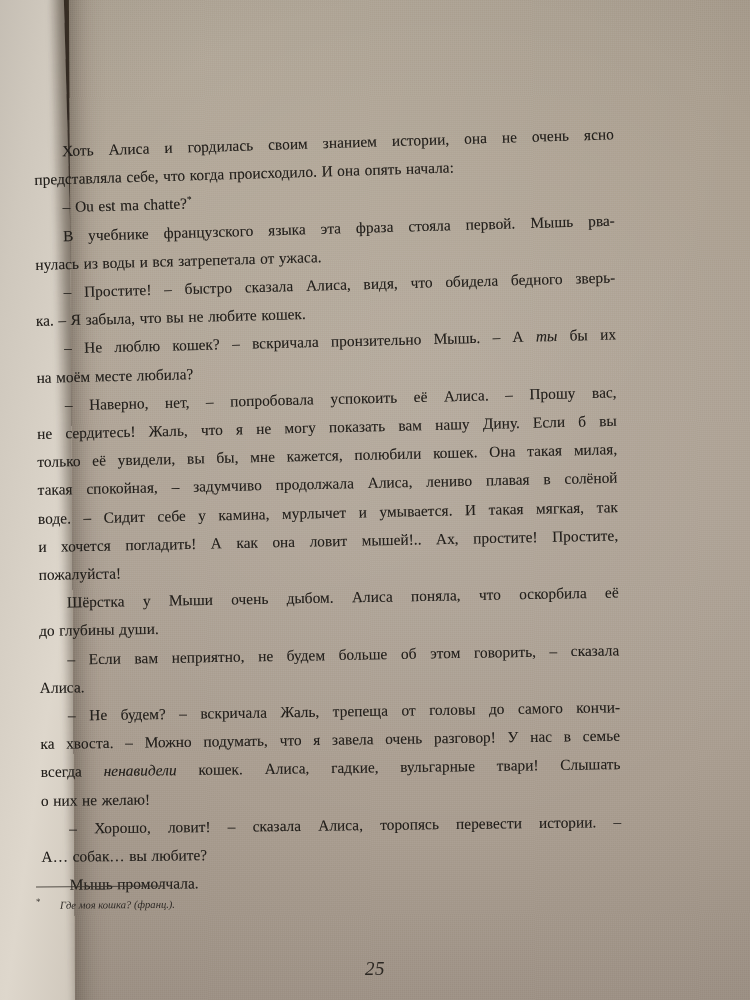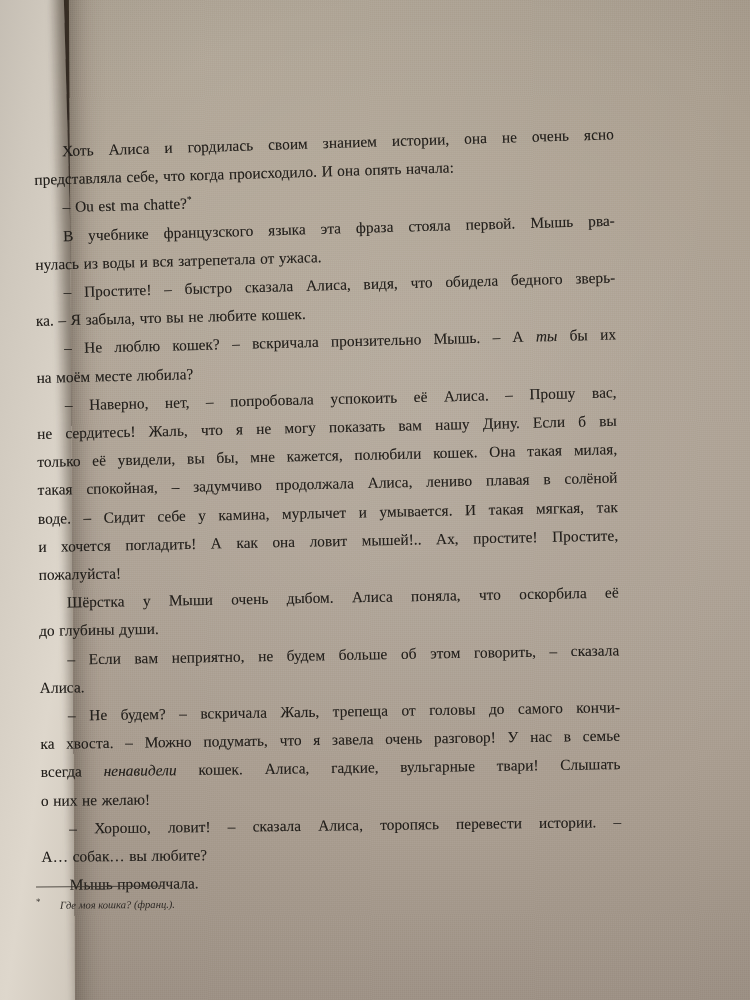--- a/index.html
+++ b/index.html
@@ -543,16 +543,17 @@
           <span class="sp">промолчала.</span>
         </div>
       </div>
     </div>
 
   <div class="footnote-rule"></div>
   <div class="footnote">
     <span class="fn-mark">*</span><span>Где моя кошка? (франц.).</span>
   </div>
 
+  <div class="folio">25</div>
 
   <div class="blur-left"></div>
   <div class="blur-top"></div>
 </div>
 
 </body></html>

